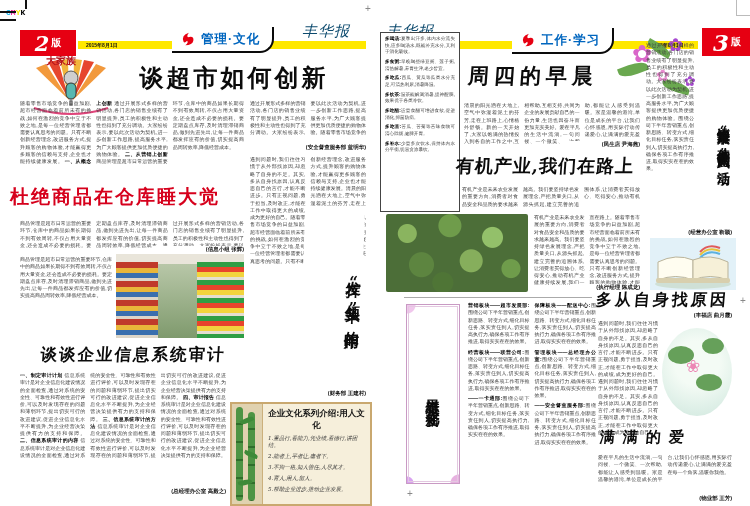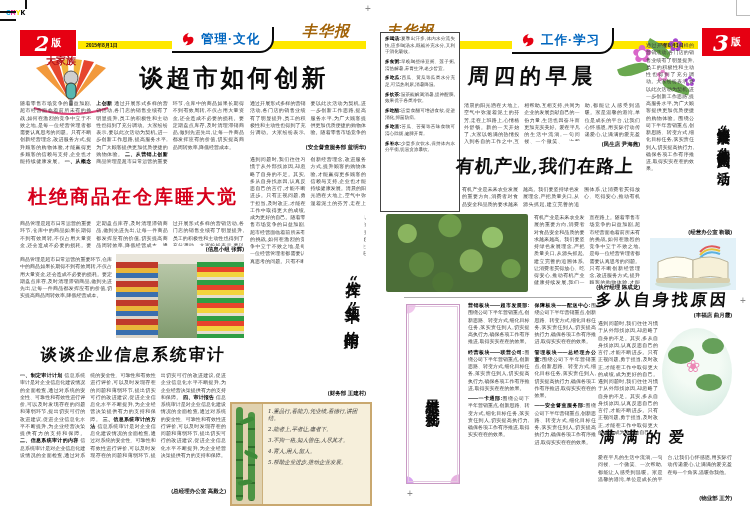--- a/index.html
+++ b/index.html
@@ -16,21 +16,21 @@
   .brush{font-family:"DejaVu Serif",serif;font-weight:bold;color:#0b0b0b;}
   .vert{writing-mode:vertical-rl;text-orientation:upright;}
   
   .pageno{background:#e60012;color:#fff;display:flex;align-items:center;justify-content:center;gap:2px;}
   .pageno .num{font-family:"DejaVu Serif",serif;font-style:italic;font-weight:bold;font-size:21px;}
   .pageno .ban{font-weight:bold;font-size:10px;}
   .ybar{background:#ffe800;height:8px;}
   .tab{background:#fff;border-bottom:2px solid #0a0a0a;border-right:2px solid #0a0a0a;
        border-bottom-right-radius:14px;display:flex;align-items:center;gap:5px;padding:0 12px 0 8px;}
   .sect{color:#0066bf;font-weight:bold;font-size:12.5px;letter-spacing:1px;}
-  .masthead{color:#a16207;font-weight:bold;font-style:italic;font-size:15px;
+  .masthead{color:#0c4a6e;font-weight:normal;font-style:italic;font-size:15px;
             font-family:"DejaVu Serif",serif;letter-spacing:1px;}
   .datetxt{font-size:5px;color:#111;font-weight:bold;}
   .regmark{color:#888;font-size:10px;line-height:1;}
   .cmyk span{font-size:8px;font-weight:bold;font-family:"Liberation Mono",monospace;}
   
   .sidebox{border:1px solid #444;padding:3px 4px;background:#fff;}
   .sidebox h3{margin:1px 0 3px 0;text-align:center;font-size:11px;line-height:1.25;
               font-family:"DejaVu Serif",serif;color:#000;}
   .sidebox .cols{font-size:4.6px;}
   .photo-market{background:linear-gradient(#e9e5da 0 12%,#cfd8c2 12% 40%,#9fb48a 100%);overflow:hidden;}
@@ -120,21 +120,21 @@
 
 <div class="abs brush" style="left:126px;top:62px;width:216px;font-size:24px;letter-spacing:3px;text-align:center">谈超市如何创新</div>
 <div class="abs cols c3" style="left:20px;top:100px;width:224px;height:82px">
   <span>随着零售市场竞争的日益加剧,超市经营面临着前所未有的挑战,如何在激烈的竞争中立于不败之地,是每一位经营管理者都需要认真思考的问题。只有不断创新经营理念,改进服务方式,提升顾客的购物体验,才能赢得更多顾客的信赖与支持,企业也才能持续健康发展。</span> <b class="ih">一、从概念上创新</b> <span>通过开展形式多样的营销活动,各门店的销售业绩有了明显提升,员工的积极性和主动性也得到了充分调动。大家纷纷表示,要以此次活动为契机,进一步创新工作思路,提高服务水平,为广大顾客提供更加优质便捷的购物体验。</span> <b class="ih">二、从营销上创新</b> <span>商品管理是超市日常运营的重要环节,仓库中的商品如果长期得不到有效周转,不仅占用大量资金,还会造成不必要的损耗。要定期盘点库存,及时清理滞销商品,做到先进先出,让每一件商品都发挥应有的价值,切实提高商品周转效率,降低经营成本。</span>
 </div>
 <div class="abs cols c2" style="left:250px;top:100px;width:116px;height:42px">
   <span>通过开展形式多样的营销活动,各门店的销售业绩有了明显提升,员工的积极性和主动性也得到了充分调动。大家纷纷表示,要以此次活动为契机,进一步创新工作思路,提高服务水平,为广大顾客提供更加优质便捷的购物体验。</span><span>随着零售市场竞争的日益加剧,超市经营面临着前所未有的挑战,如何在激烈的竞争中立于不败之地,是每一位经营管理者都需要认真思考的问题。只有不断创新经营理念,改进服务方式,提升顾客的购物体验,才能赢得更多顾客的信赖与支持,企业也才能持续健康发展。</span>
 </div>
 <div class="abs byline" style="left:250px;top:144px;width:116px">(安全督查服务部 蓝明华)</div>
 
-<div class="abs" style="left:22px;top:184px;width:222px;text-align:center;color:#d6001c;font-weight:bold;font-size:19px;letter-spacing:2px;font-family:'DejaVu Serif',serif">杜绝商品在仓库睡大觉</div>
+<div class="abs" style="left:4px;top:184px;width:222px;text-align:center;color:#d6001c;font-weight:bold;font-size:19px;letter-spacing:2px;font-family:'DejaVu Serif',serif">杜绝商品在仓库睡大觉</div>
 <div class="abs cols c3" style="left:20px;top:220px;width:224px;height:33px">
   <span>商品管理是超市日常运营的重要环节,仓库中的商品如果长期得不到有效周转,不仅占用大量资金,还会造成不必要的损耗。要定期盘点库存,及时清理滞销商品,做到先进先出,让每一件商品都发挥应有的价值,切实提高商品周转效率,降低经营成本。</span><span>通过开展形式多样的营销活动,各门店的销售业绩有了明显提升,员工的积极性和主动性也得到了充分调动。大家纷纷表示,要以此次活动为契机,进一步创新工作思路,提高服务水平,为广大顾客提供更加优质便捷的购物体验。</span>
 </div>
 <div class="abs byline" style="left:152px;top:246px;width:92px">(信息小组 张辉)</div>
 <div class="abs cols c1" style="left:20px;top:256px;width:92px;height:82px">
   <span>商品管理是超市日常运营的重要环节,仓库中的商品如果长期得不到有效周转,不仅占用大量资金,还会造成不必要的损耗。要定期盘点库存,及时清理滞销商品,做到先进先出,让每一件商品都发挥应有的价值,切实提高商品周转效率,降低经营成本。</span>
 </div>
 <div class="abs photo-market" style="left:116px;top:254px;width:128px;height:84px">
   <div class="shelfL"></div>
   <div class="aisle"></div>
@@ -158,20 +158,21 @@
 
 <div class="abs bbox" style="left:230px;top:402px;width:138px;height:100px">
   <div class="bamboo">
     <div class="stalk" style="left:4px"></div>
     <div class="stalk" style="left:16px;top:8px"></div>
     <div class="bleaf" style="left:8px;top:14px;transform:rotate(-25deg)"></div>
     <div class="bleaf" style="left:12px;top:48px;transform:rotate(20deg)"></div>
     <div class="bleaf" style="left:6px;top:76px;transform:rotate(-15deg)"></div>
   </div>
   <div class="bpanel">
+    <h4>企业文化系列介绍:用人文化</h4>
     <p>1.重品行,看能力,凭业绩,看德行,讲团结。</p>
     <p>2.能者上,平者让,庸者下。</p>
     <p>3.不拘一格,知人善任,人尽其才。</p>
     <p>4.育人,用人,留人。</p>
     <p>5.帮助企业进步,推动企业发展。</p>
   </div>
 </div>
 
 <div class="abs ybar" style="left:384px;top:41px;width:314px"></div>
 <span class="abs masthead" style="left:386px;top:22px">丰华报</span>

